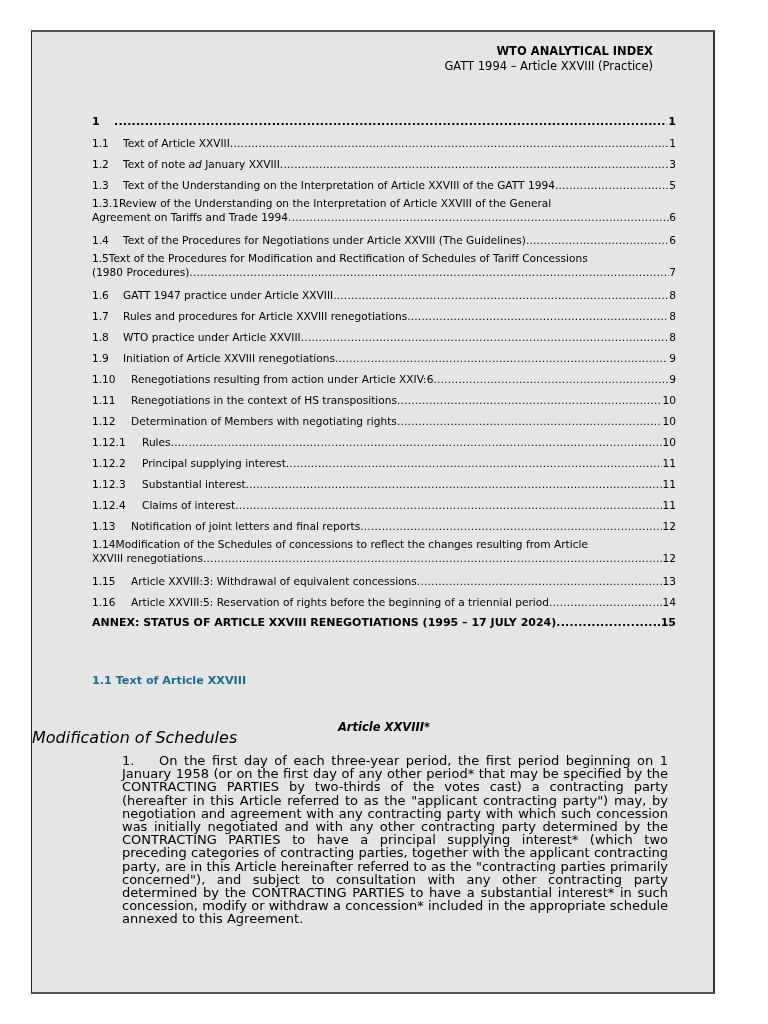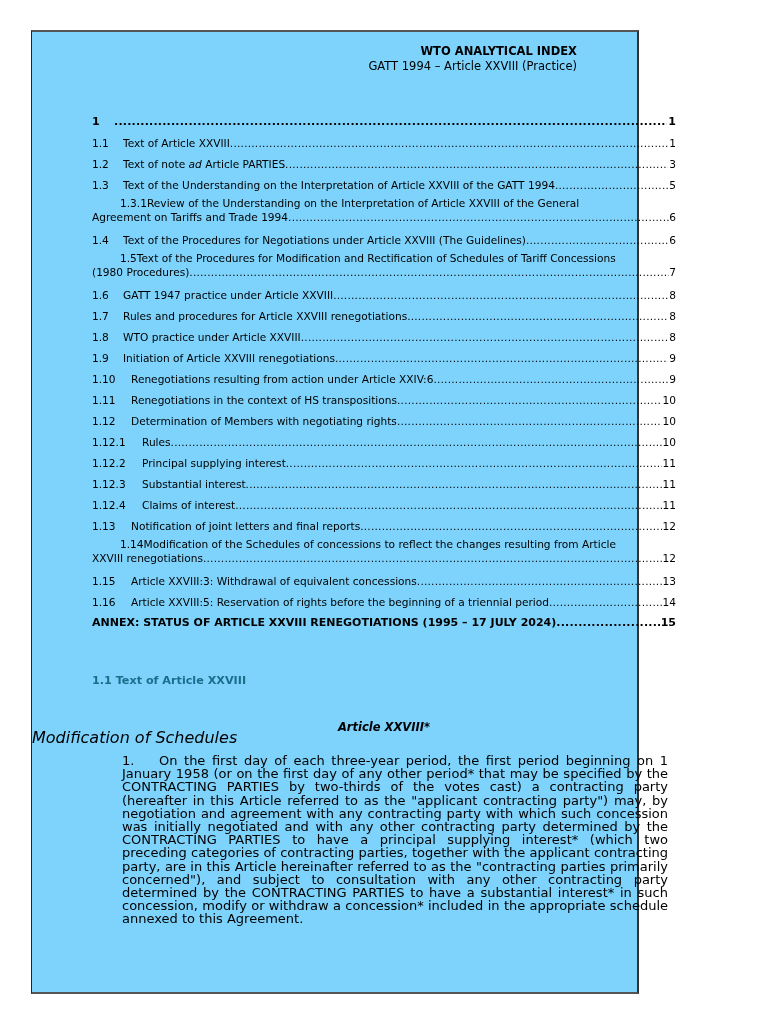--- a/index.html
+++ b/index.html
@@ -1,32 +1,32 @@
 <!DOCTYPE html>
 <html><head>
 <meta charset="utf-8">
 <style>
   html, body { margin: 0; padding: 0; background: #ffffff; }
   body { width: 768px; height: 1024px; position: relative; overflow: hidden;
          font-family: "DejaVu Sans", "Liberation Sans", sans-serif; color: #000; }
-  .page { position: absolute; left: 31px; top: 30px; width: 608px; height: 964px;
+  .page { position: absolute; left: 31px; top: 30px; width: 684px; height: 964px;
           border-top: 2px solid #555; border-left: 1px solid #222; border-right: 2px solid #333; border-bottom: 2px solid #555;
-          box-sizing: border-box; background: #7dd3fc; }
+          box-sizing: border-box; background: #e5e5e5; }
   .header { position: absolute; right: 60px; top: 12px; text-align: right; font-size: 11.5px; line-height: 15px; }
   .header .h1 { font-weight: bold; }
   .toc { position: absolute; left: 60px; top: 76px; width: 584px; font-size: 10.6px; }
   .toc-row { display: flex; align-items: flex-end; white-space: nowrap; height: 21px; line-height: 14px; }
   .toc-row.bold { font-weight: bold; font-size: 11px; }
   .toc-row .num { display: inline-block; }
   .toc-row .title { overflow: hidden; }
   .toc-row .dots { flex: 1; overflow: hidden; white-space: nowrap; }
   .toc-row .dots::after { content: "........................................................................................................................................................................................................................................................................"; letter-spacing: 0.2px; }
   .toc-row .page-no { padding-left: 1px; }
   .toc-multi { line-height: 14px; padding-top: 4px; padding-bottom: 2px; }
-  .toc-multi .first { white-space: nowrap; margin-left: 28px; }
+  .toc-multi .first { white-space: nowrap; }
   .toc-multi .second { display: flex; white-space: nowrap; justify-content: center; }
   .toc-multi .second .dots { flex: 1; overflow: hidden; }
   .toc-multi .second .dots::after { content: "........................................................................................................................................................................................................................................................................"; letter-spacing: 0.2px; }
   .sec-heading { position: absolute; left: 60px; color: #1a6e8c; font-weight: bold; font-size: 11.2px; white-space: nowrap; }
   .art-title { position: absolute; left: 0; width: 704px; text-align: center; font-weight: bold; font-style: italic; font-size: 11.5px; margin-top: 19px; }
   .art-sub { position: absolute; left: 0; width: 704px; text-align: left; font-style: italic; font-size: 16px; }
   .para { position: absolute; left: 90px; top: 722px; width: 546px; font-size: 13px; line-height: 13.2px; text-align: justify; }
   .para .pnum { display: inline-block; width: 37px; }
 </style>
 </head>
@@ -49,21 +49,21 @@
 
     <div class="toc-row">
       <span class="num" style="width:31px">1.1</span>
       <span class="title">Text of Article XXVIII</span>
       <span class="dots"></span>
       <span class="page-no">1</span>
     </div>
 
     <div class="toc-row">
       <span class="num" style="width:31px">1.2</span>
-      <span class="title"><span>Text of note </span><i>ad</i><span> Article PARTIES</span></span>
+      <span class="title"><span>Text of note </span><i>ad</i><span> January XXVIII</span></span>
       <span class="dots"></span>
       <span class="page-no">3</span>
     </div>
 
     <div class="toc-row">
       <span class="num" style="width:31px">1.3</span>
       <span class="title">Text of the Understanding on the Interpretation of Article XXVIII of the GATT 1994</span>
       <span class="dots"></span>
       <span class="page-no">5</span>
     </div>

